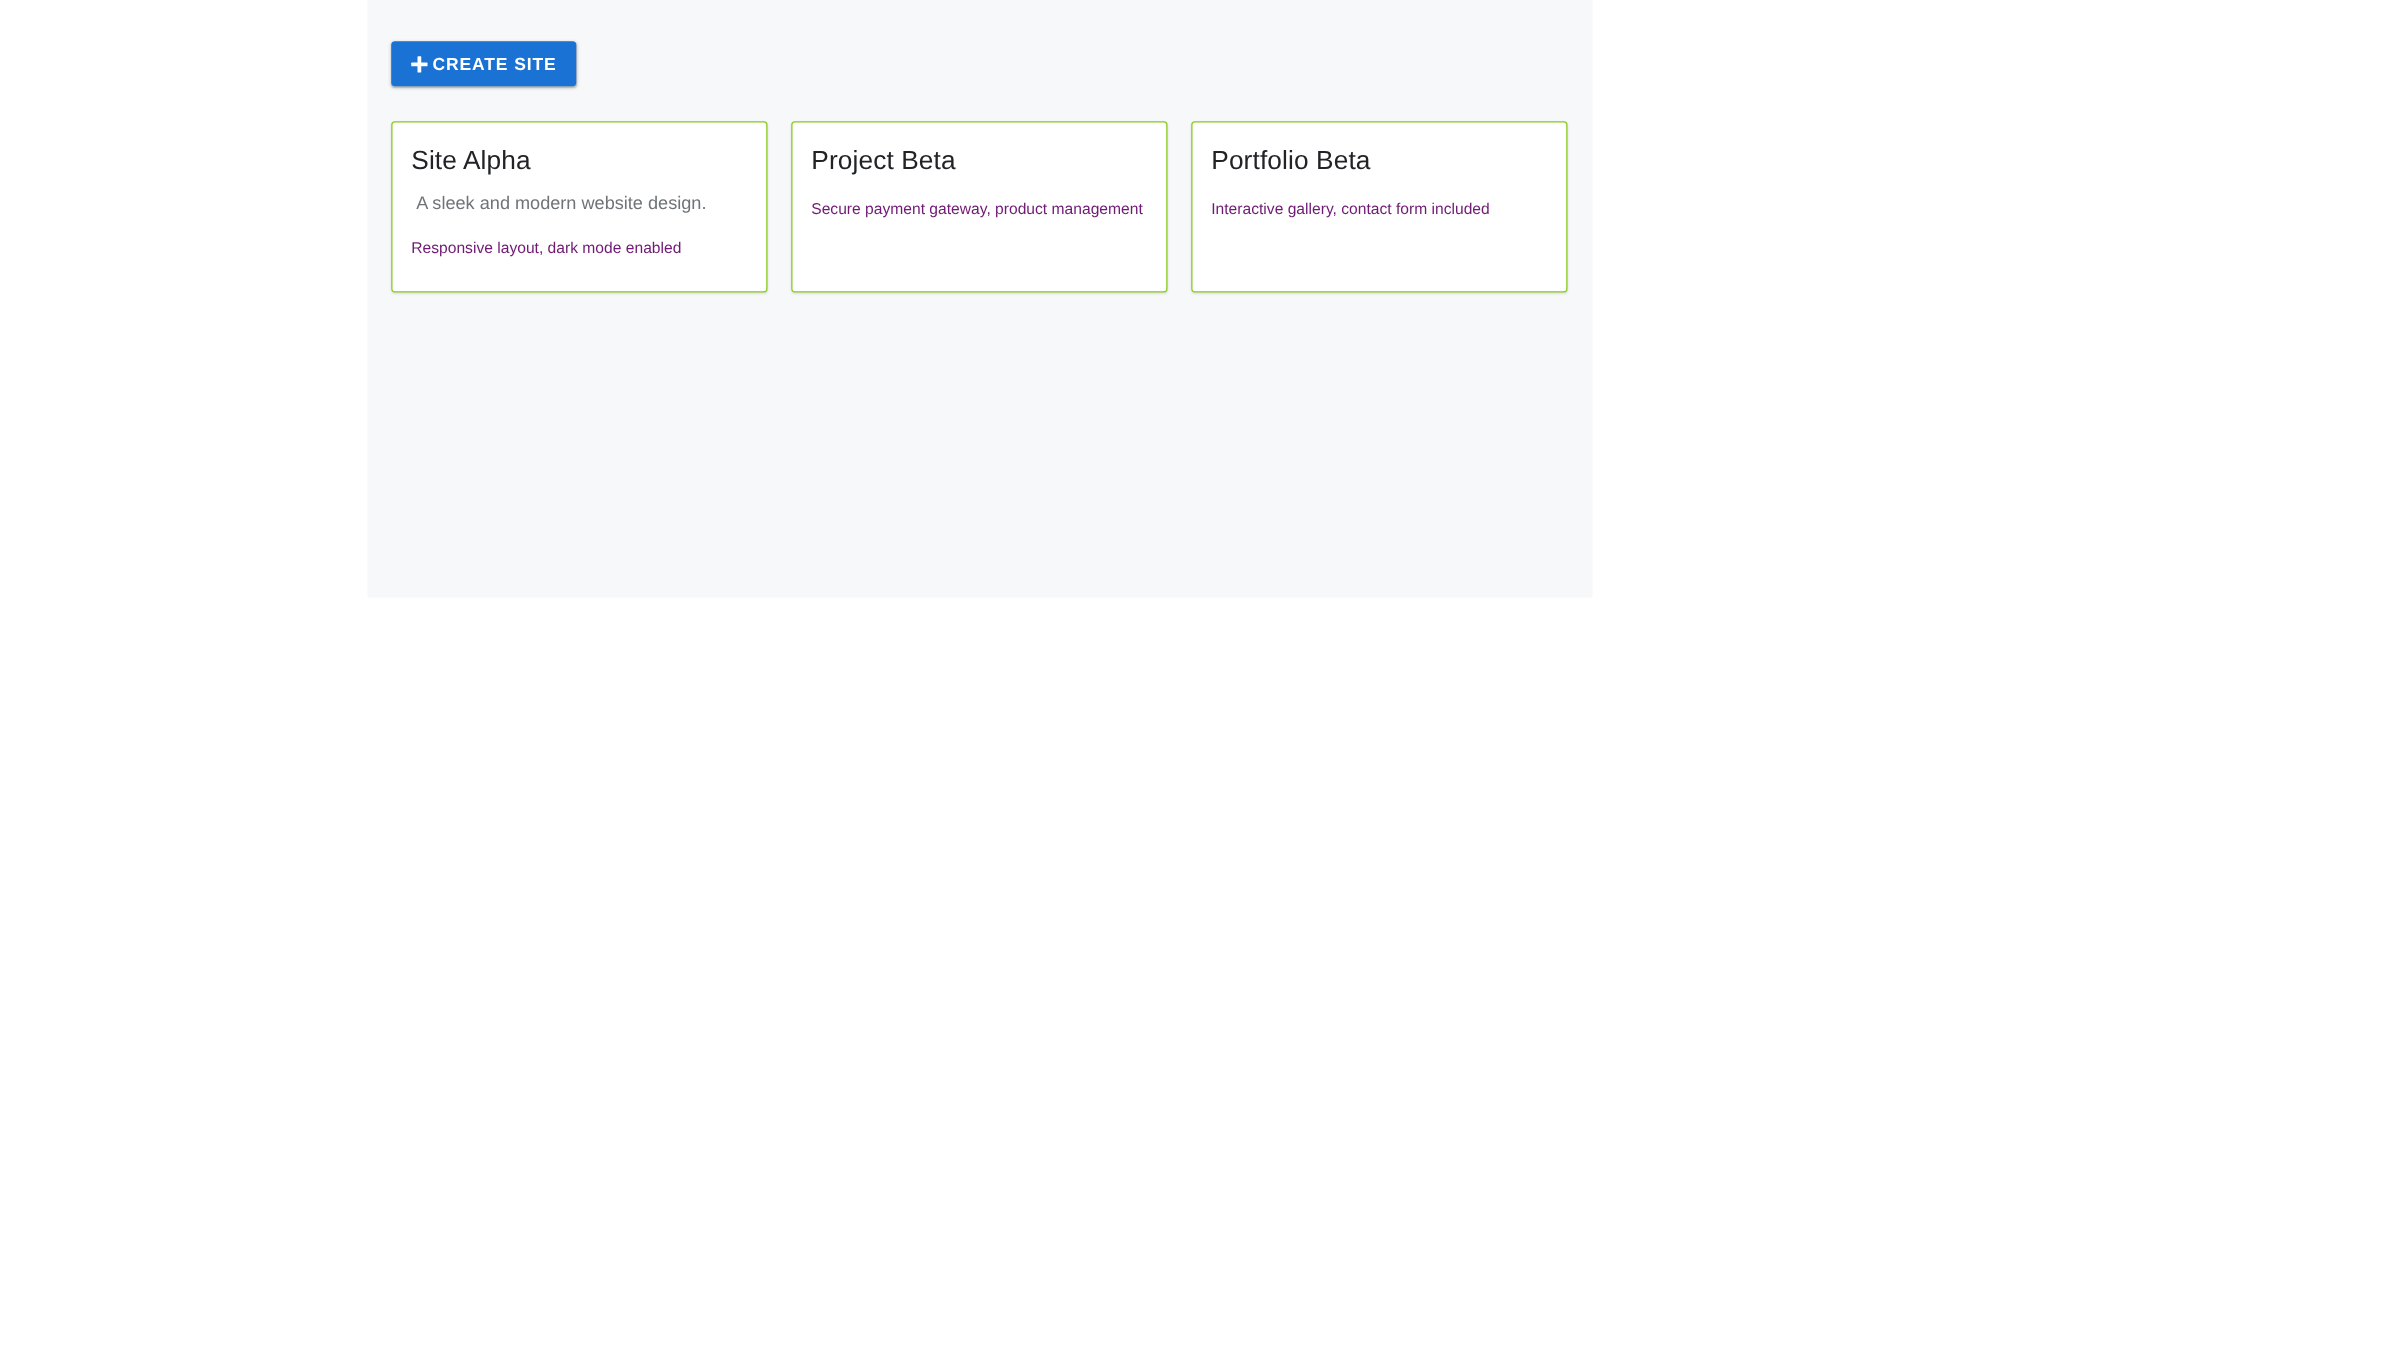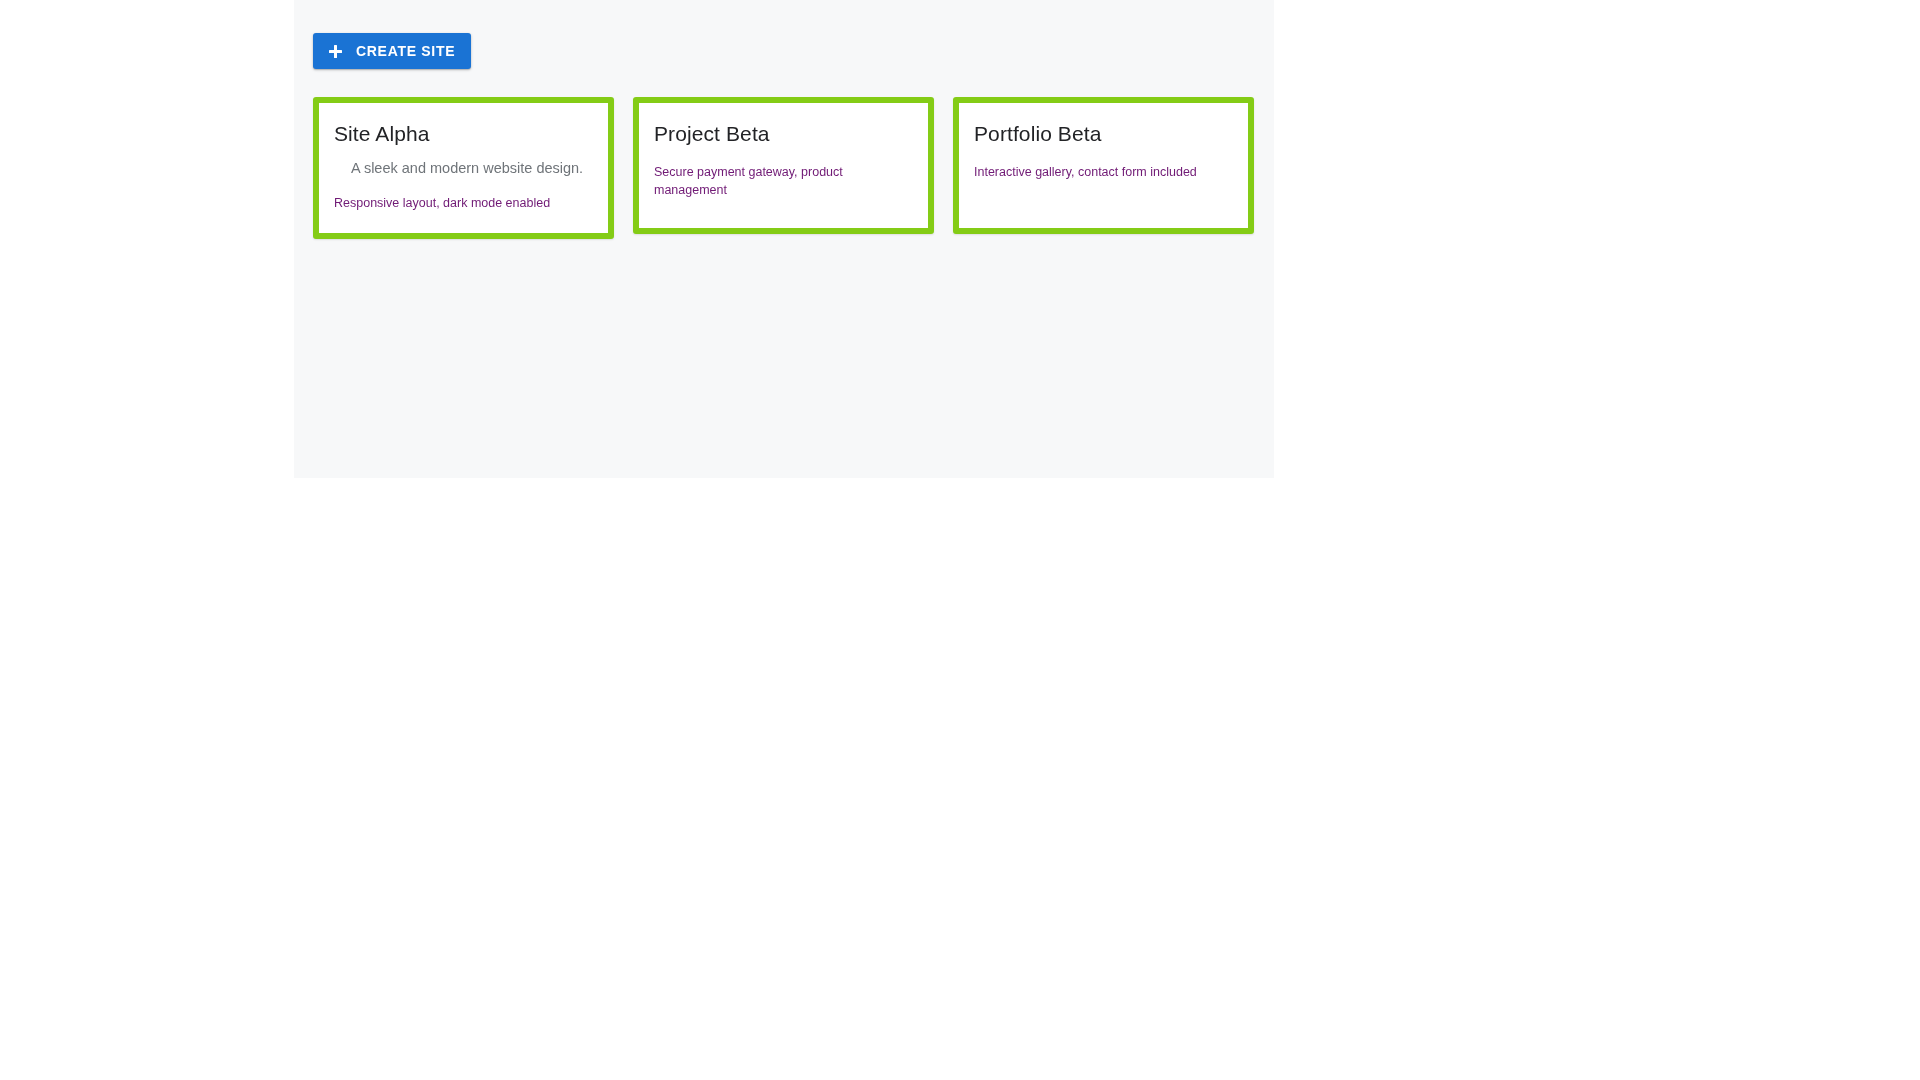--- a/index.html
+++ b/index.html
@@ -37,21 +37,21 @@
     position: absolute;
     left: 19px;
     top: 33px;
     right: 19px;
   }
 
   
   .create-button {
     display: inline-flex;
     align-items: center;
-    gap: 14px;
+    gap: 4px;
     height: 36px;
     padding: 0 16px;
     border: none;
     border-radius: 3px;
     background: #1a73d4;
     color: #ffffff;
     font-family: "Liberation Sans", sans-serif;
     font-size: 14px;
     font-weight: bold;
     letter-spacing: 0.7px;
@@ -99,40 +99,40 @@
     flex-wrap: wrap;
     gap: 19px;
     align-items: flex-start;
   }
 
   .card {
     box-sizing: border-box;
     width: 301px;
     min-height: 137px;
     background: #ffffff;
-    border: 6px solid #84cc16;
+    border: 1px solid #84cc16;
     border-radius: 3px;
     box-shadow: 0 1px 2px rgba(0,0,0,0.10);
     padding: 18px 15px 20px 15px;
     display: flex;
     flex-direction: column;
   }
 
   .card-title {
     margin: 0;
     font-family: "Liberation Sans", sans-serif;
     font-size: 21px;
     font-weight: normal;
     line-height: 1.25;
     color: #222326;
     letter-spacing: 0.1px;
   }
 
   .card-description {
-    margin: 11px 0 0 17px;
+    margin: 11px 0 0 4px;
     font-family: "Liberation Sans", sans-serif;
     font-size: 14.5px;
     font-weight: normal;
     line-height: 1.38;
     color: #6f7479;
   }
 
   .card-meta {
     margin: 17px 0 0 0;
     font-family: "Liberation Sans", sans-serif;

